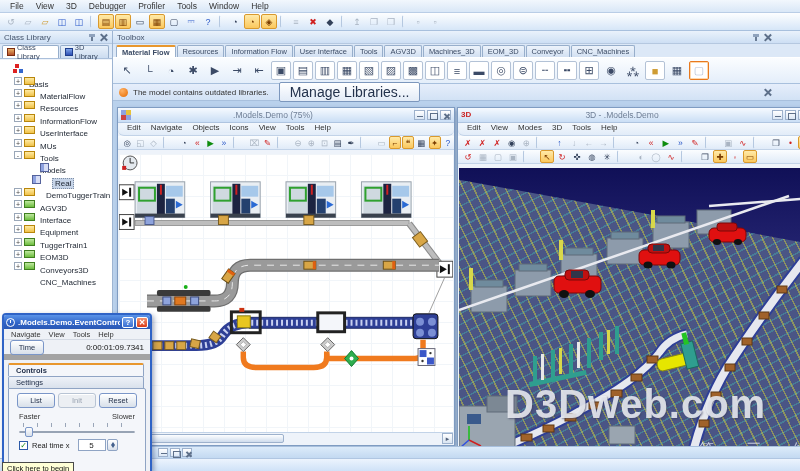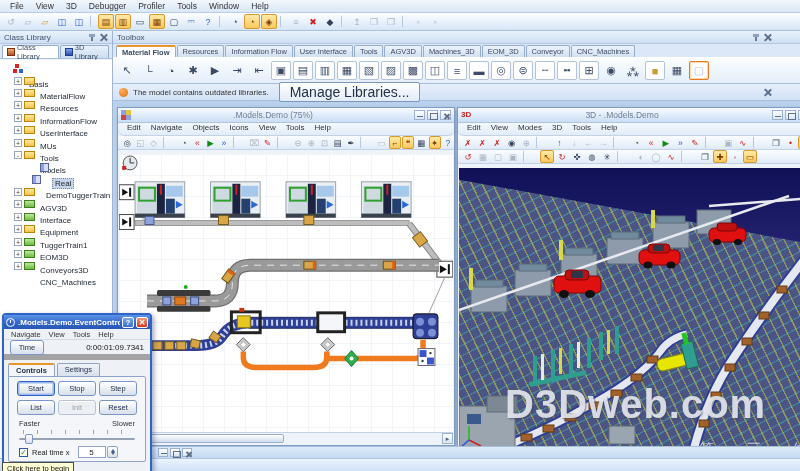--- a/index.html
+++ b/index.html
@@ -137,21 +137,21 @@
     display:flex; align-items:center; justify-content:center; color:#fff; font-size:8px; font-weight:bold; }
   .ecbtn.help { background:linear-gradient(#7aa6ec,#3a6fd2); }
   .ecbtn.close { background:linear-gradient(#f2926f,#d93a18); }
   #ec-menu { height:11px; display:flex; align-items:center; background:#eef1f6; border-bottom:1px solid #d4dae4; padding-left:3px; }
   #ec-menu .mi { font-size:7.5px; color:#333; padding:0 4px; }
   #ec-timerow { height:20px; display:flex; align-items:center; padding:0 6px; border-bottom:6px solid #a3a3a3; }
   .xpbtn { font-size:7.5px; color:#1e2c46; background:linear-gradient(#ffffff,#e7ecf2 60%,#d8e0ea);
     border:1px solid #7a96c8; border-radius:3px; padding:2px 0; text-align:center; box-shadow:0 1px 0 #fff inset; }
   #ec-timebtn { width:34px; }
   #ec-timeval { flex:1; text-align:right; font-size:8px; color:#111; }
-  #ec-tabs { display:flex; padding:3px 4px 0 4px; }
+  #ec-tabs { display:flex; padding:3px 4px 0 4px;flex-direction:column; }
   .ec-tab { font-size:7.5px; color:#1e2c46; padding:1px 7px; border:1px solid #8fa4c4; border-bottom:none;
     border-radius:2px 2px 0 0; background:linear-gradient(#eef2f8,#d9e1ec); margin-right:2px; }
   .ec-tab[data-active="true"] { background:#f4f6fa; font-weight:bold; border-top:2px solid #e8972e; }
   #ec-body { margin:0 4px; border:1px solid #8fa4c4; border-radius:0 2px 2px 2px; background:#f4f6fa; height:86px; padding-top:4px; }
   .ec-btnrow { display:flex; justify-content:space-between; padding:0 8px; margin-bottom:4px; }
   .ec-btnrow .xpbtn { width:38px; }
   .xpbtn[data-focus="true"] { box-shadow:0 0 0 1.5px #9cb8ee inset; border-color:#2f63c6; }
   .xpbtn[data-disabled="true"] { color:#9aa4b2; border-color:#b8c4d4; background:#eceff3; }
   .ec-sliderlabels { display:flex; justify-content:space-between; font-size:7.5px; color:#333; padding:0 10px; }
   .ec-ticks { height:4px; margin:2px 14px 0 14px;
@@ -810,26 +810,20 @@
       <span id="ec-timeval">0:00:01:09.7341</span>
     </div>
     <div id="ec-tabs">
 
     <span class="ec-tab" data-active="true">Controls</span>
         <span class="ec-tab" data-active="false">Settings</span>
       </div>
     <div id="ec-body">
       <div class="ec-btnrow">
 
-      <span class="xpbtn" data-disabled="false" data-focus="true">Start</span>
-          <span class="xpbtn" data-disabled="false" data-focus="false">Stop</span>
-          <span class="xpbtn" data-disabled="false" data-focus="false">Step</span>
-        </div>
-      <div class="ec-btnrow">
-
       <span class="xpbtn" data-disabled="false" data-focus="false">List</span>
           <span class="xpbtn" data-disabled="true" data-focus="false">Init</span>
           <span class="xpbtn" data-disabled="false" data-focus="false">Reset</span>
         </div>
       <div class="ec-sliderlabels">
         <span>Faster</span>
         <span>Slower</span>
       </div>
       <div class="ec-ticks"></div>
       <div class="ec-slider">

